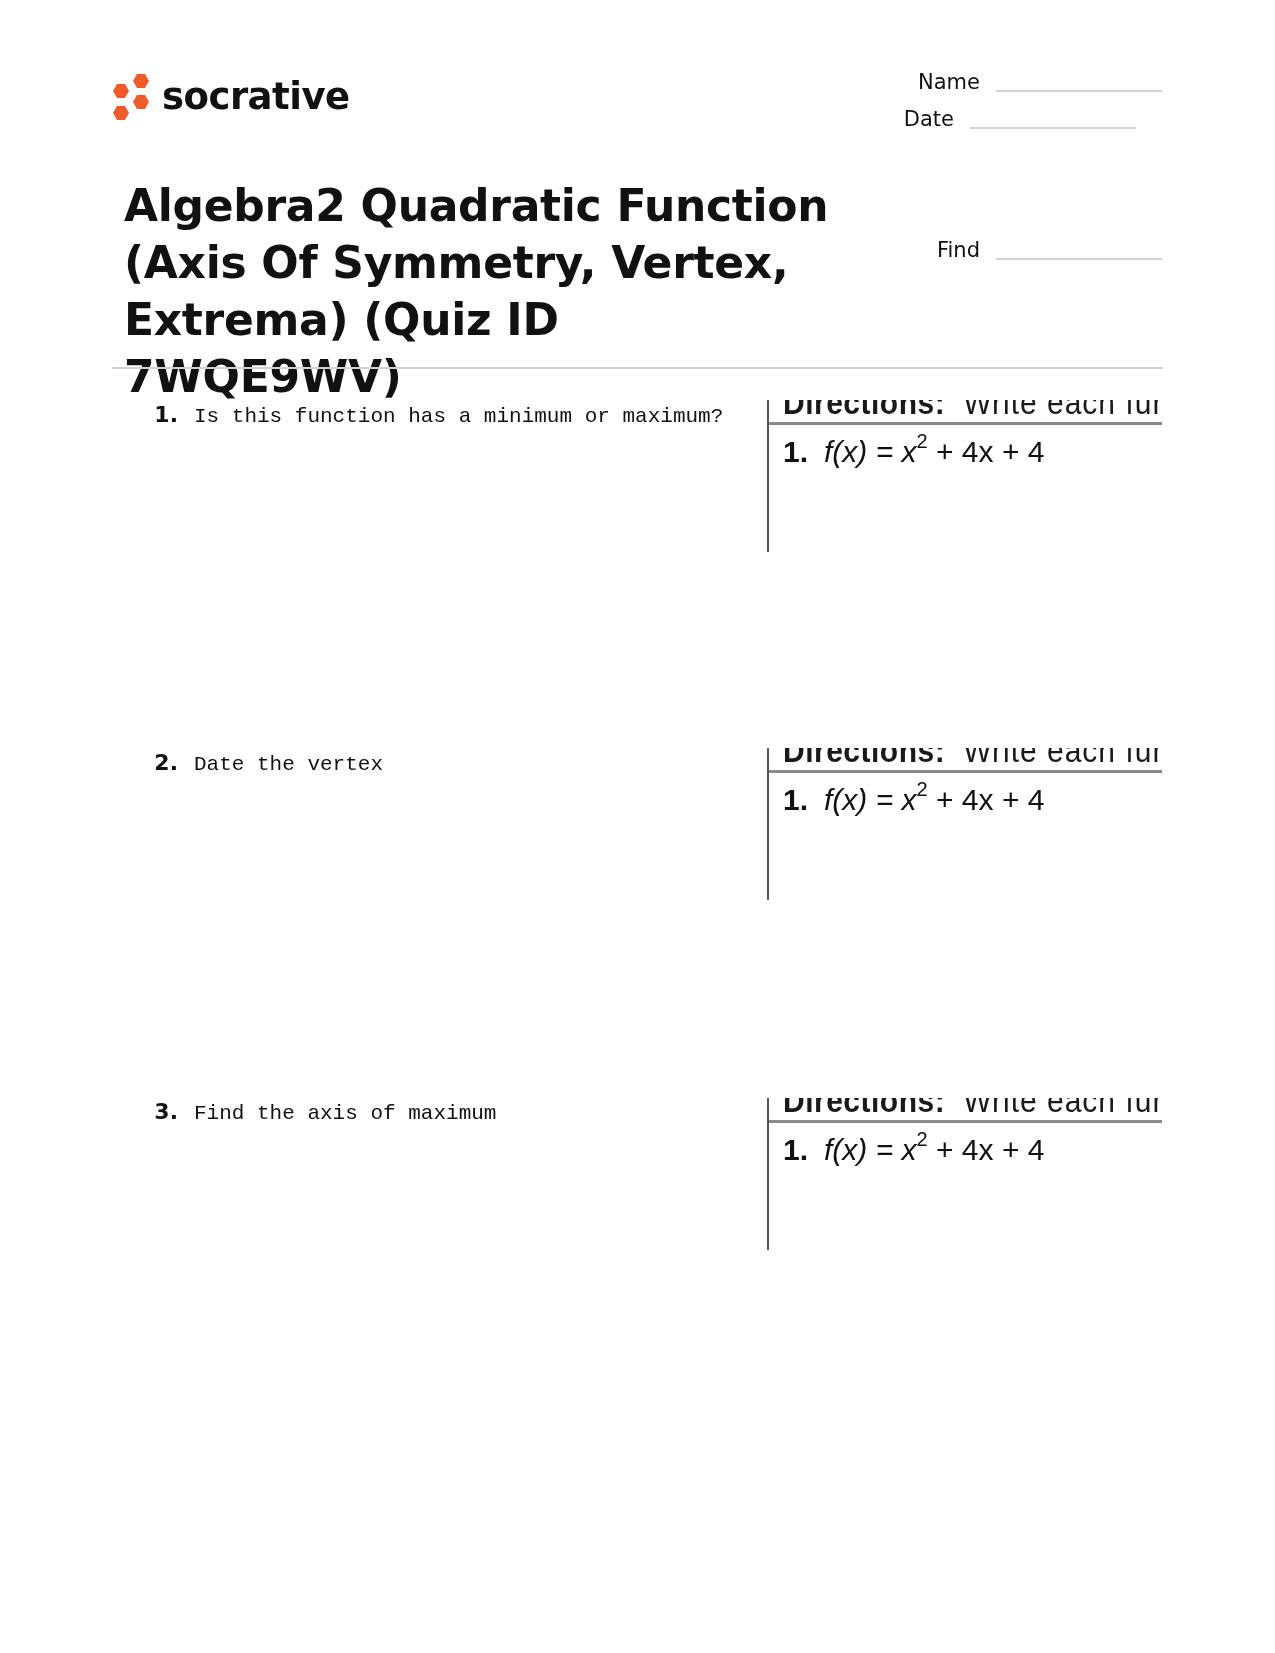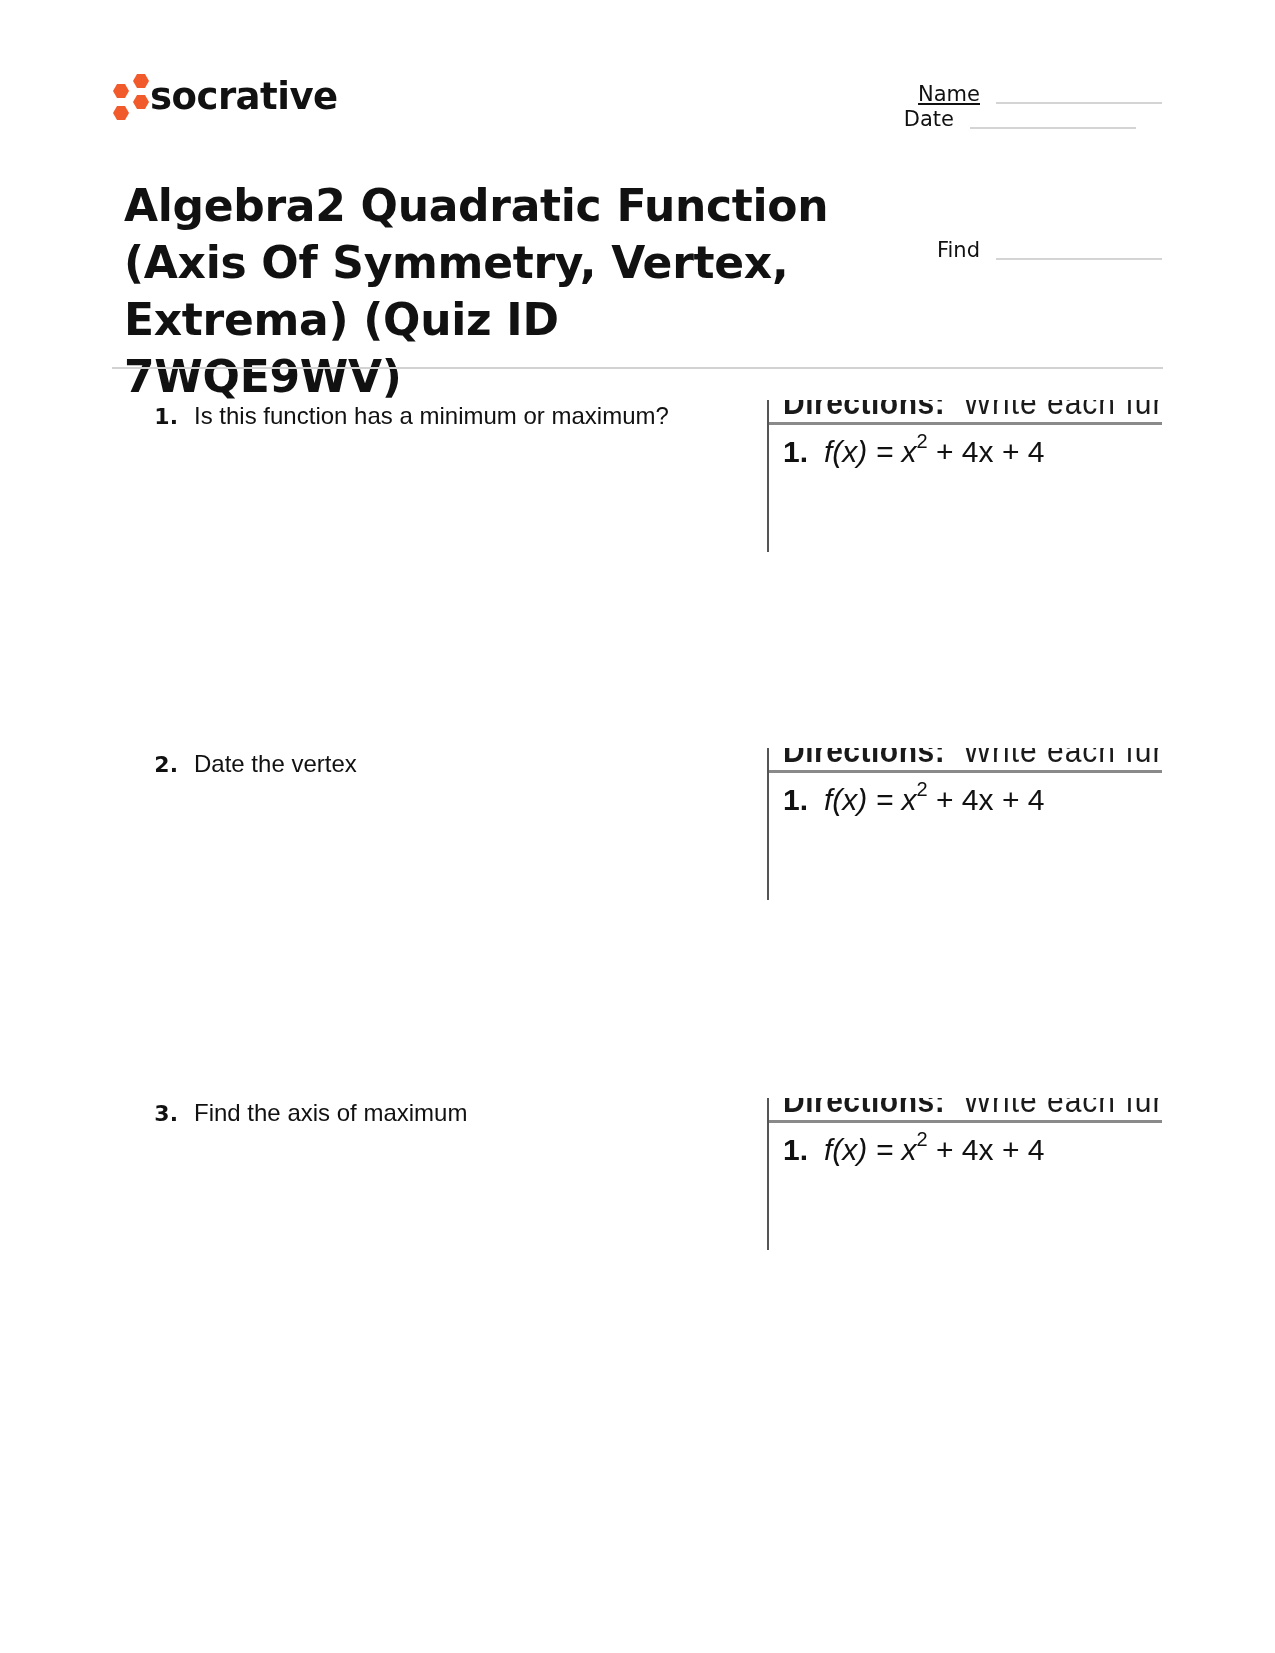--- a/index.html
+++ b/index.html
@@ -7,21 +7,21 @@
     width: 1275px; height: 1653px; position: relative; overflow: hidden;
     font-family: "Liberation Sans", "DejaVu Sans", sans-serif; color: #111;
   }
   .abs { position: absolute; }
 
   
   .logo { left: 112px; top: 72px; height: 52px; display: flex; align-items: center; }
   .logo-mark { width: 38px; height: 50px; position: relative; }
   .logo-mark svg { display: block; }
   .logo-text {
-    font-family: "DejaVu Sans", sans-serif; font-weight: bold;
+    margin-left: 12px; font-family: "DejaVu Sans", sans-serif; font-weight: bold;
     font-size: 37px; letter-spacing: -0.5px; color: #111; line-height: 1;
     transform: translateY(-2px);
   }
 
   
   .field { display: flex; align-items: center; }
   .field-label {
     width: 90px; text-align: right; font-size: 21px; color: #111;
     font-family: "DejaVu Sans", sans-serif;
   }
@@ -39,22 +39,22 @@
 
   .divider { left: 112px; top: 367px; width: 1051px; height: 0; border-top: 2px solid #d2d2d2; }
 
   
   .q { display: flex; align-items: baseline; }
   .q-num {
     width: 34px; text-align: right; font-weight: bold; font-size: 22px;
     font-family: "DejaVu Sans", sans-serif; color: #111;
   }
   .q-text {
-    margin-left: 16px; font-size: 24px; color: #111;
-    font-family: Liberation Sans, sans-serif;
+    margin-left: 16px; font-size: 21px; color: #111;
+    font-family: Liberation Mono, monospace;
   }
 
   
   .crop {
     width: 395px; height: 152px; overflow: hidden;
     border-left: 2px solid #555; box-sizing: border-box;
   }
   .crop-header {
     position: absolute; left: 14px; top: -14px; white-space: nowrap;
     font-family: "Liberation Sans", sans-serif; font-size: 30px; color: #1a1a1a;
@@ -82,21 +82,21 @@
         <polygon points="25,1 33,1 37,8 33,15 25,15 21,8"></polygon>
         <polygon points="5,11 13,11 17,18 13,25 5,25 1,18"></polygon>
         <polygon points="25,22 33,22 37,29 33,36 25,36 21,29"></polygon>
         <polygon points="5,33 13,33 17,40 13,47 5,47 1,40"></polygon>
       </g>
     </svg>
   </div>
   <span class="logo-text">socrative</span>
 </div>
 
-<div class="abs field" style="left: 890px; top: 82px; text-decoration: underline;">
+<div class="abs field" style="left: 890px; top: 70px;">
   <span class="field-label">Name</span>
   <span class="field-line"></span>
 </div>
 <div class="abs field" style="left: 864px; top: 107px;">
   <span class="field-label">Date</span>
   <span class="field-line"></span>
 </div>
 <div class="abs field" style="left: 890px; top: 238px;">
   <span class="field-label">Find</span>
   <span class="field-line"></span>

